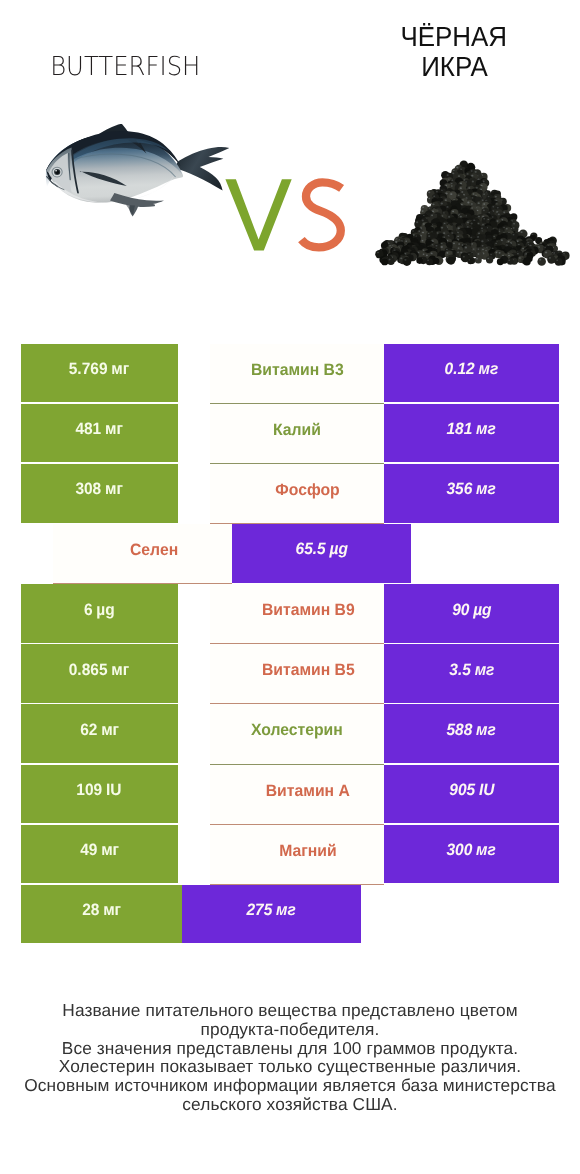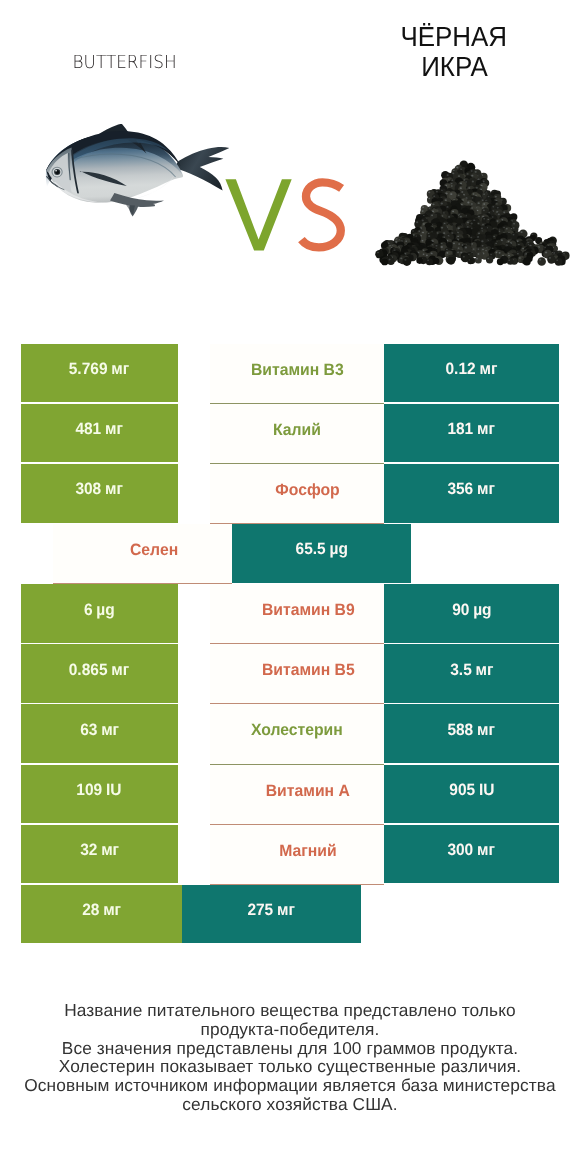--- a/index.html
+++ b/index.html
@@ -1,38 +1,38 @@
 <!DOCTYPE html>
 <html><head>
 <meta charset="utf-8">
 <title>Butterfish vs Black Caviar</title>
 <style>
   html,body{margin:0;padding:0;}
   body{width:580px;height:1174px;background:#fff;font-family:"Liberation Sans",sans-serif;position:relative;overflow:hidden;-webkit-font-smoothing:antialiased;text-rendering:geometricPrecision;}
   .page{position:absolute;left:0;top:0;width:580px;height:1174px;transform:translateZ(0);}
   
   .titles{position:absolute;left:0;top:0;width:580px;height:110px;}
-  .title-left{position:absolute;left:0px;top:52px;width:250px;text-align:center;font-family:"DejaVu Sans",sans-serif;font-size:18px;font-weight:200;color:#231f20;}
+  .title-left{position:absolute;left:0px;top:52px;width:250px;text-align:center;font-family:"DejaVu Sans",sans-serif;font-size:26px;font-weight:200;color:#231f20;}
   .title-left span{display:inline-block;transform:scaleX(.936);}
   .title-right{position:absolute;left:309px;top:21.5px;width:290px;text-align:center;font-size:27.6px;font-weight:400;color:#111;line-height:30.2px;}
   .title-right div{display:block;}
   .title-right div span{display:inline-block;transform:scaleX(.94);}
   .hero{position:absolute;left:0;top:0px;width:580px;height:300px;}
   .fish{position:absolute;left:0;top:0;}
   .caviar{position:absolute;left:0;top:0;}
   .vs{position:absolute;left:0;top:0;width:580px;height:1174px;pointer-events:none;}
   
   .tbl{position:absolute;left:21px;top:344px;width:537.6px;}
   .row{position:relative;height:58.4px;margin-bottom:1.7px;display:flex;}
   .cell{height:58.4px;display:flex;align-items:center;justify-content:center;box-sizing:border-box;padding-bottom:7px;}
   .left{width:161px;}
   .mid{width:179.2px;}
   .right{width:179.2px;}
   .left{background:#80a532;color:#f6fbe8;}
-  .right{background:#0f766e;color:#fdf7f3;}
+  .right{background:#6d28d9;color:#fdf7f3;font-style:italic;}
   .val{font-size:16.4px;font-weight:700;}
   .val .inner{display:inline-block;transform:scaleX(.945);transform-origin:center;white-space:nowrap;}
   .val .u{font-weight:700;margin-left:4px;}
   .mid{background:#fffefb;align-items:flex-start;padding-top:17px;margin-left:32px;}
   .mid span{font-size:16.4px;font-weight:700;display:inline-block;transform:scaleX(.96);white-space:nowrap;}
   .mid.g span{color:#7d9b3d;}
   .mid.o span{color:#d2694d;}
   .mid.g{height:60.1px;border-bottom:1.1px solid #8d9463;}
   .mid.o{height:60.1px;border-bottom:1.1px solid #c08c76;padding-left:22px;}
   
@@ -1094,21 +1094,21 @@
         </div>
         <div class="cell mid o">
           <span>Витамин B5</span>
         </div>
         <div class="cell right val">
           <span class="inner"><span>3.5</span><span class="u">мг</span></span>
         </div>
       </div>
       <div class="row">
         <div class="cell left val">
-          <span class="inner"><span>63</span><span class="u">мг</span></span>
+          <span class="inner"><span>62</span><span class="u">мг</span></span>
         </div>
         <div class="cell mid g">
           <span>Холестерин</span>
         </div>
         <div class="cell right val">
           <span class="inner"><span>588</span><span class="u">мг</span></span>
         </div>
       </div>
       <div class="row">
         <div class="cell left val">
@@ -1116,39 +1116,39 @@
         </div>
         <div class="cell mid o">
           <span>Витамин A</span>
         </div>
         <div class="cell right val">
           <span class="inner"><span>905</span><span class="u">IU</span></span>
         </div>
       </div>
       <div class="row">
         <div class="cell left val">
-          <span class="inner"><span>32</span><span class="u">мг</span></span>
+          <span class="inner"><span>49</span><span class="u">мг</span></span>
         </div>
         <div class="cell mid o">
           <span>Магний</span>
         </div>
         <div class="cell right val">
           <span class="inner"><span>300</span><span class="u">мг</span></span>
         </div>
       </div>
       <div class="row">
         <div class="cell left val">
           <span class="inner"><span>28</span><span class="u">мг</span></span>
         </div>
         <div class="cell right val">
           <span class="inner"><span>275</span><span class="u">мг</span></span>
         </div>
       </div>
     </div>
   <div class="footer">
-      <div>Название питательного вещества представлено только</div>
+      <div>Название питательного вещества представлено цветом</div>
       <div>продукта-победителя.</div>
       <div>Все значения представлены для 100 граммов продукта.</div>
       <div>Холестерин показывает только существенные различия.</div>
       <div>Основным источником информации является база министерства</div>
       <div>сельского хозяйства США.</div>
     </div>
 </div>
 
 </body></html>

